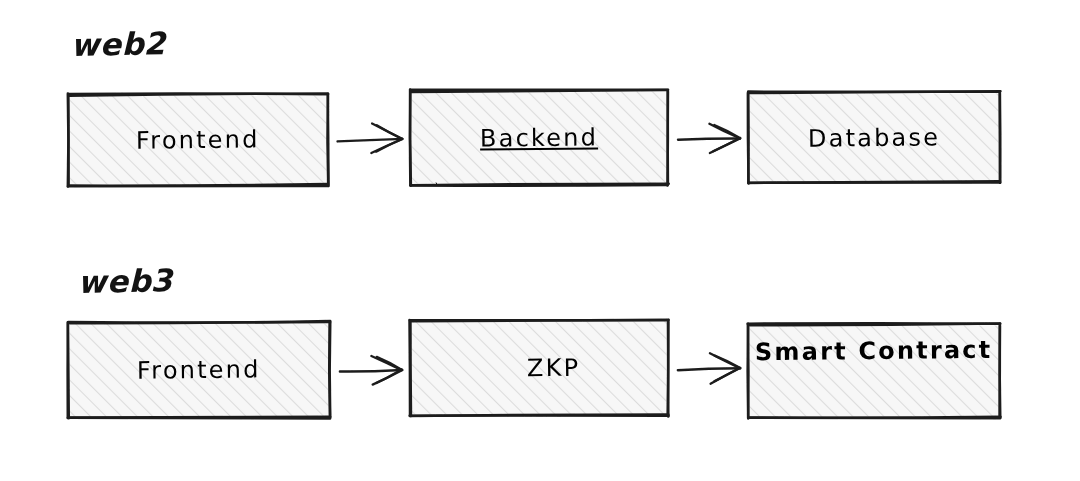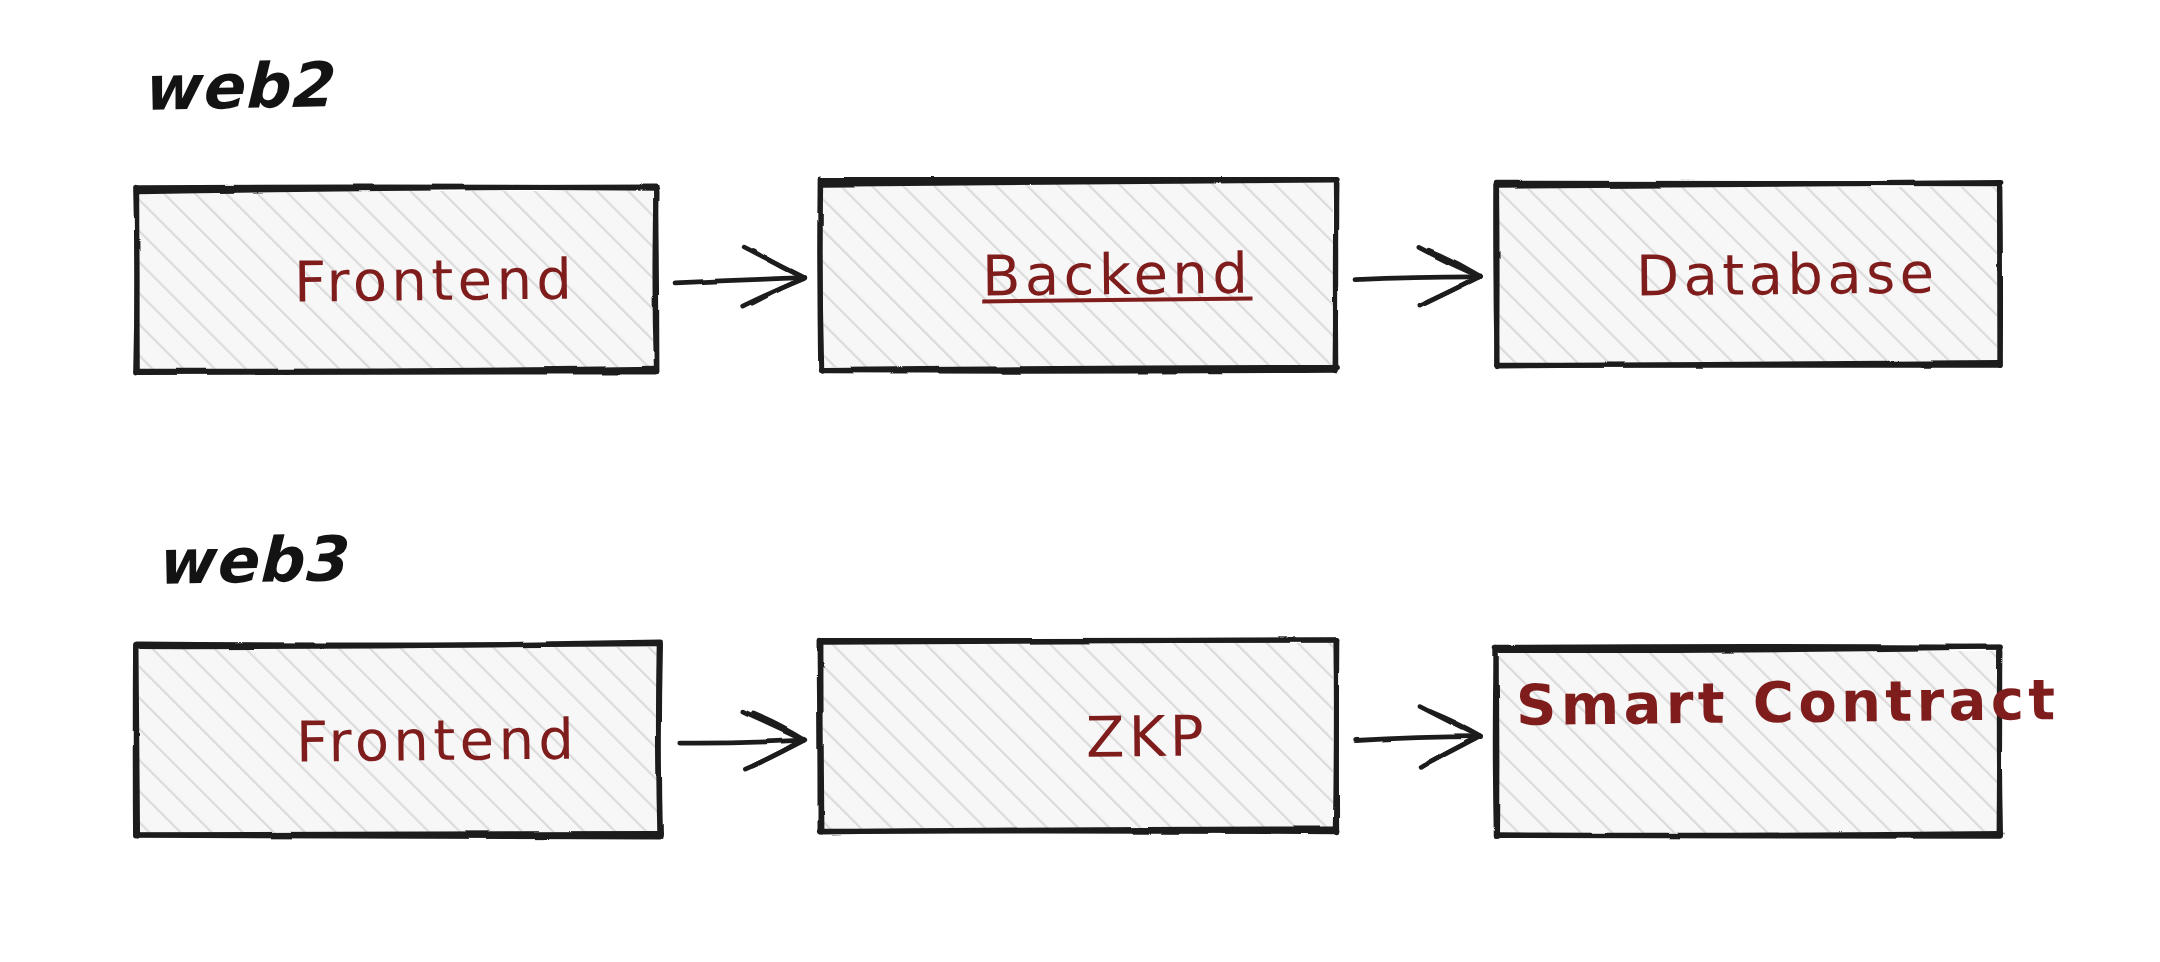--- a/index.html
+++ b/index.html
@@ -36,28 +36,27 @@
     white-space: nowrap;
     transform: skewX(-4deg) rotate(-1.2deg);
     user-select: none;
   }
   .node-label {
     position: absolute;
     display: flex;
     align-items: center;
     justify-content: center;
     font-family: "DejaVu Sans", sans-serif;
-    font-size: 28px;
+    font-size: 24px;
     font-weight: 400;
     letter-spacing: 2.2px;
-    color: #7f1d1d;
+    color: #000000;
     white-space: nowrap;
     user-select: none;
     text-align: center;
-    margin-left: 20px;
   }
   .node-label span {
     display: inline-block;
     transform: rotate(-0.6deg);
   }
 </style>
 </head>
 <body>
 
 <div id="canvas">

